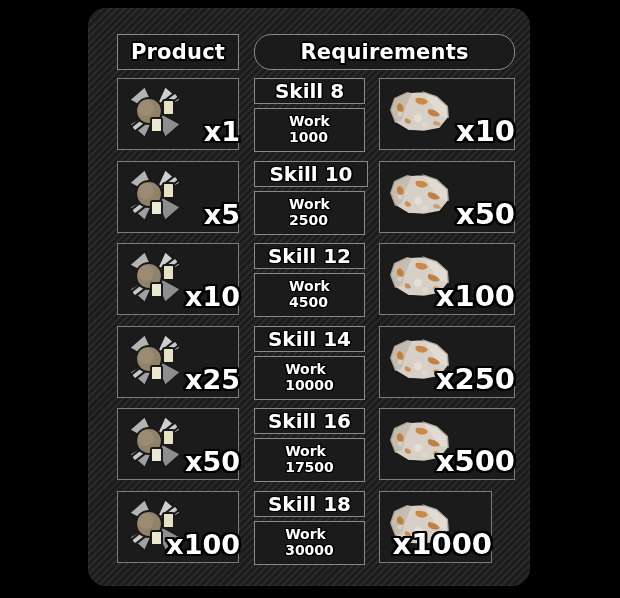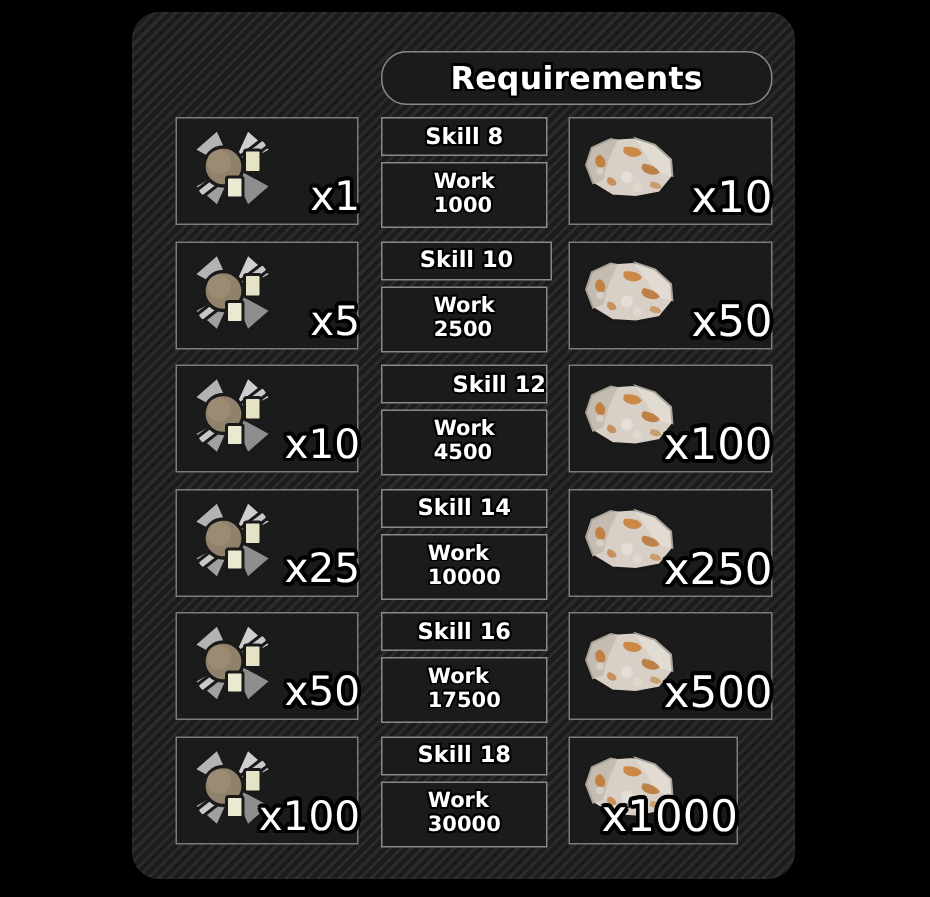--- a/index.html
+++ b/index.html
@@ -66,21 +66,21 @@
       -1.5px  1.5px 0 #000, 1.5px  1.5px 0 #000,
        0px -1.8px 0 #000,  0px 1.8px 0 #000,
       -1.8px 0px 0 #000,  1.8px 0px 0 #000;
     white-space: nowrap;
     line-height: 1;
   }
 
   
   .skill-text {
     color: #ffffff;
-    font-size: 15px;
+    font-size: 20px;
     font-weight: bold;
     white-space: nowrap;
     line-height: 1;
     text-shadow:
       -1.2px -1.2px 0 #000, 1.2px -1.2px 0 #000,
       -1.2px  1.2px 0 #000, 1.2px  1.2px 0 #000,
        0 -1.4px 0 #000, 0 1.4px 0 #000,
       -1.4px 0 0 #000, 1.4px 0 0 #000;
   }
 
@@ -116,21 +116,21 @@
   .item-icon {
     position: absolute;
     left: 6px;
     top: 50%;
     transform: translateY(-50%);
   }
 
   .qty {
     position: absolute;
     color: #ffffff;
-    font-weight: normal;
+    font-weight: bold;
     white-space: nowrap;
     line-height: 1;
     z-index: 6;
     text-shadow:
       -2px -2px 0 #000, 2px -2px 0 #000,
       -2px  2px 0 #000, 2px  2px 0 #000,
        0 -2.4px 0 #000, 0 2.4px 0 #000,
       -2.4px 0 0 #000, 2.4px 0 0 #000,
       -1px -2.4px 0 #000, 1px -2.4px 0 #000,
       -2.4px -1px 0 #000, 2.4px -1px 0 #000,
@@ -149,20 +149,23 @@
     font-size: 29px;
   }
 </style>
 </head>
 <body>
 
 <div id="root">
 
   <div class="panel">
 
+    <div class="cell" style="left:29px; top:26px; width:122px; height:36px;">
+      <span class="hdr-text">Product</span>
+    </div>
 
     <div class="cell" style="left:166px; top:26px; width:261px; height:36px;border-radius:17px;">
       <span class="hdr-text">Requirements</span>
     </div>
 
     <div id="rows-host">
         <div class="item-cell" style="left: 29px; top: 70px; width: 122px; height: 72px;">
           <div class="item-icon"><svg width="62" height="62" viewBox="0 0 62 62">
               <use href="#proto-product"></use>
             </svg></div>
@@ -203,21 +206,21 @@
               <use href="#proto-ore"></use>
             </svg></div>
           <span class="qty qty-ore">x50</span>
         </div>
         <div class="item-cell" style="left: 29px; top: 235px; width: 122px; height: 72px;">
           <div class="item-icon"><svg width="62" height="62" viewBox="0 0 62 62">
               <use href="#proto-product"></use>
             </svg></div>
           <span class="qty qty-product">x10</span>
         </div>
-        <div class="cell" style="left: 166px; top: 235px; width: 111px; height: 26px; justify-content: flex-end;">
+        <div class="cell" style="left: 166px; top: 235px; width: 111px; height: 26px;">
           <span class="skill-text">Skill 12</span>
         </div>
         <div class="cell inner-dark" style="left: 166px; top: 265px; width: 111px; height: 44px;">
           <div class="work-block">
             <span class="work-label">Work</span>
             <span class="work-value">4500</span>
           </div>
         </div>
         <div class="item-cell" style="left: 291px; top: 235px; width: 136px; height: 72px;">
           <div class="item-icon"><svg width="66" height="56" viewBox="0 0 66 56">

